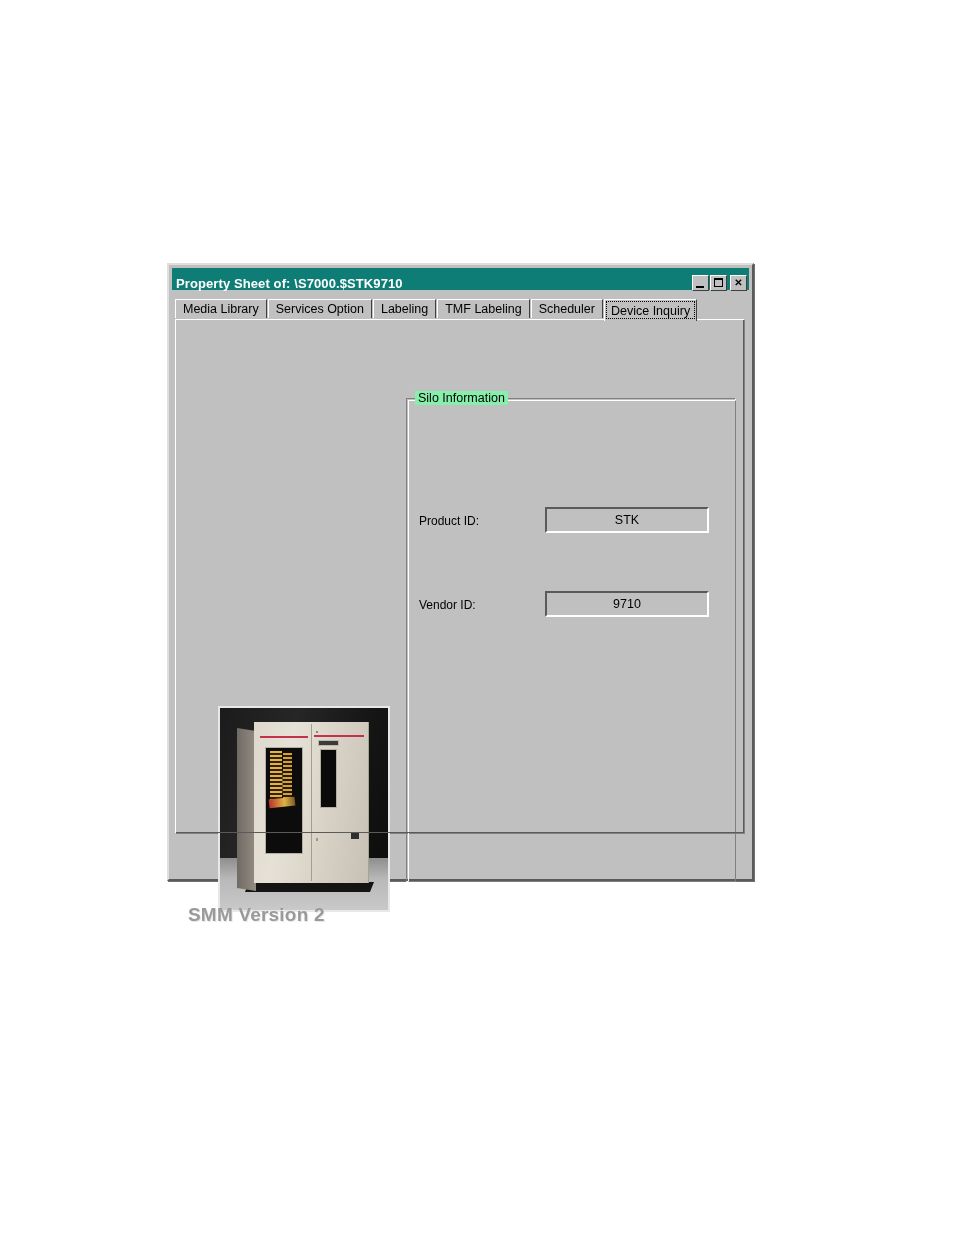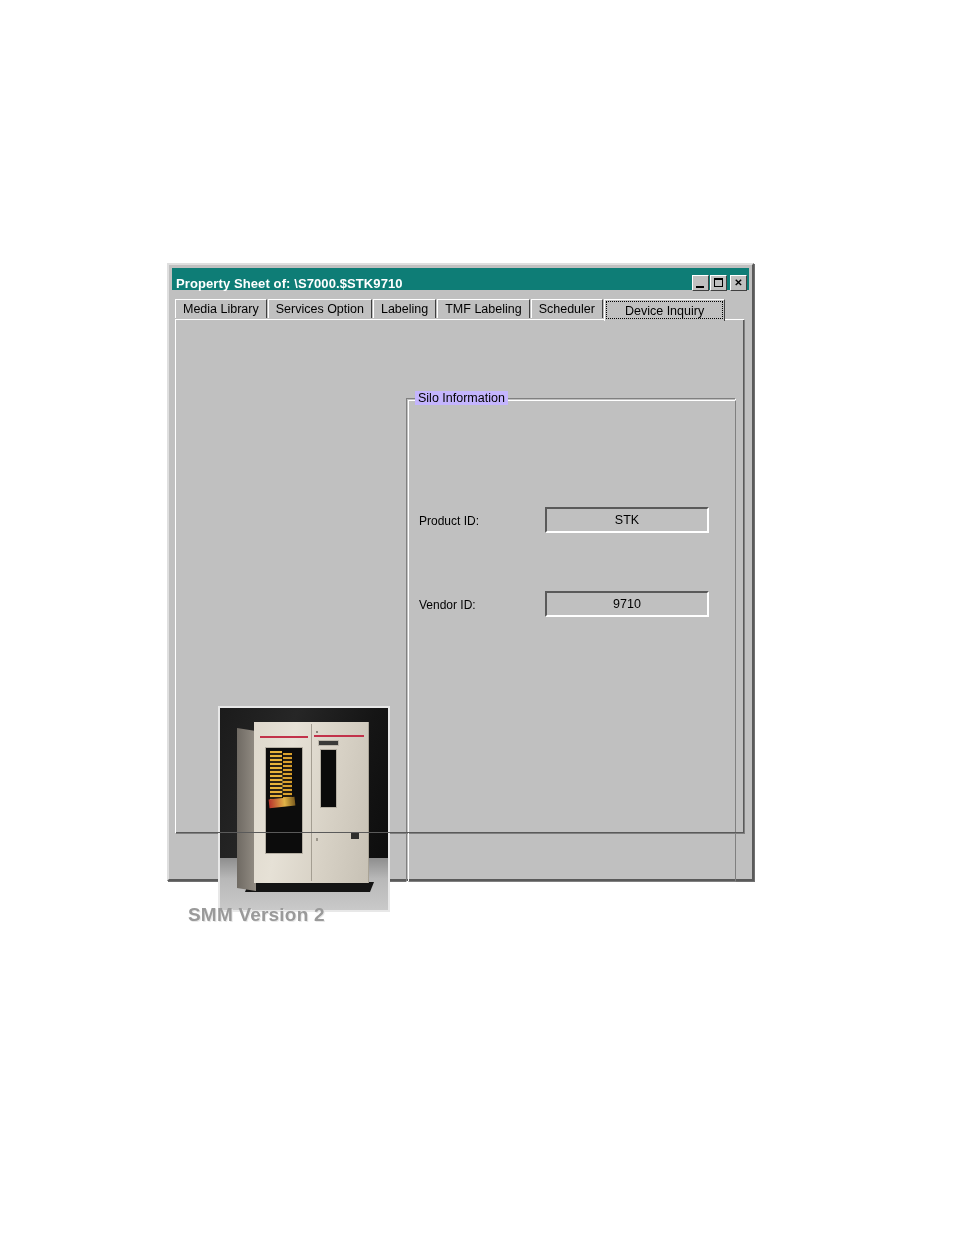--- a/index.html
+++ b/index.html
@@ -127,21 +127,21 @@
     align-items: center;
     font-size: 12.5px;
     color: #000;
     white-space: nowrap;
     cursor: default;
     margin-right: 1px;
   }
   .tab.active {
     height: 22px;
     margin-bottom: -1px;
-    padding: 0 20px;
+    padding: 0 6px;
     border: 1px solid #ffffff;
     border-right-color: #404040;
     border-bottom: none;
     outline: 1px dotted #000;
     outline-offset: -3px;
     position: relative;
     z-index: 3;
     background: #c0c0c0;
   }
 
@@ -369,21 +369,21 @@
     border-left: 1px solid #ffffff;
     border-right: 1px solid #808080;
     border-bottom: 1px solid #808080;
     box-sizing: border-box;
     pointer-events: none;
   }
   #groupbox-label {
     position: absolute;
     left: 8px;
     top: -8px;
-    background: #c4b5fd;
+    background: #86efac;
     padding: 0 3px;
     font-size: 12.5px;
     color: #000;
     white-space: nowrap;
   }
 
   
   .field-row {
     position: absolute;
     left: 0;

